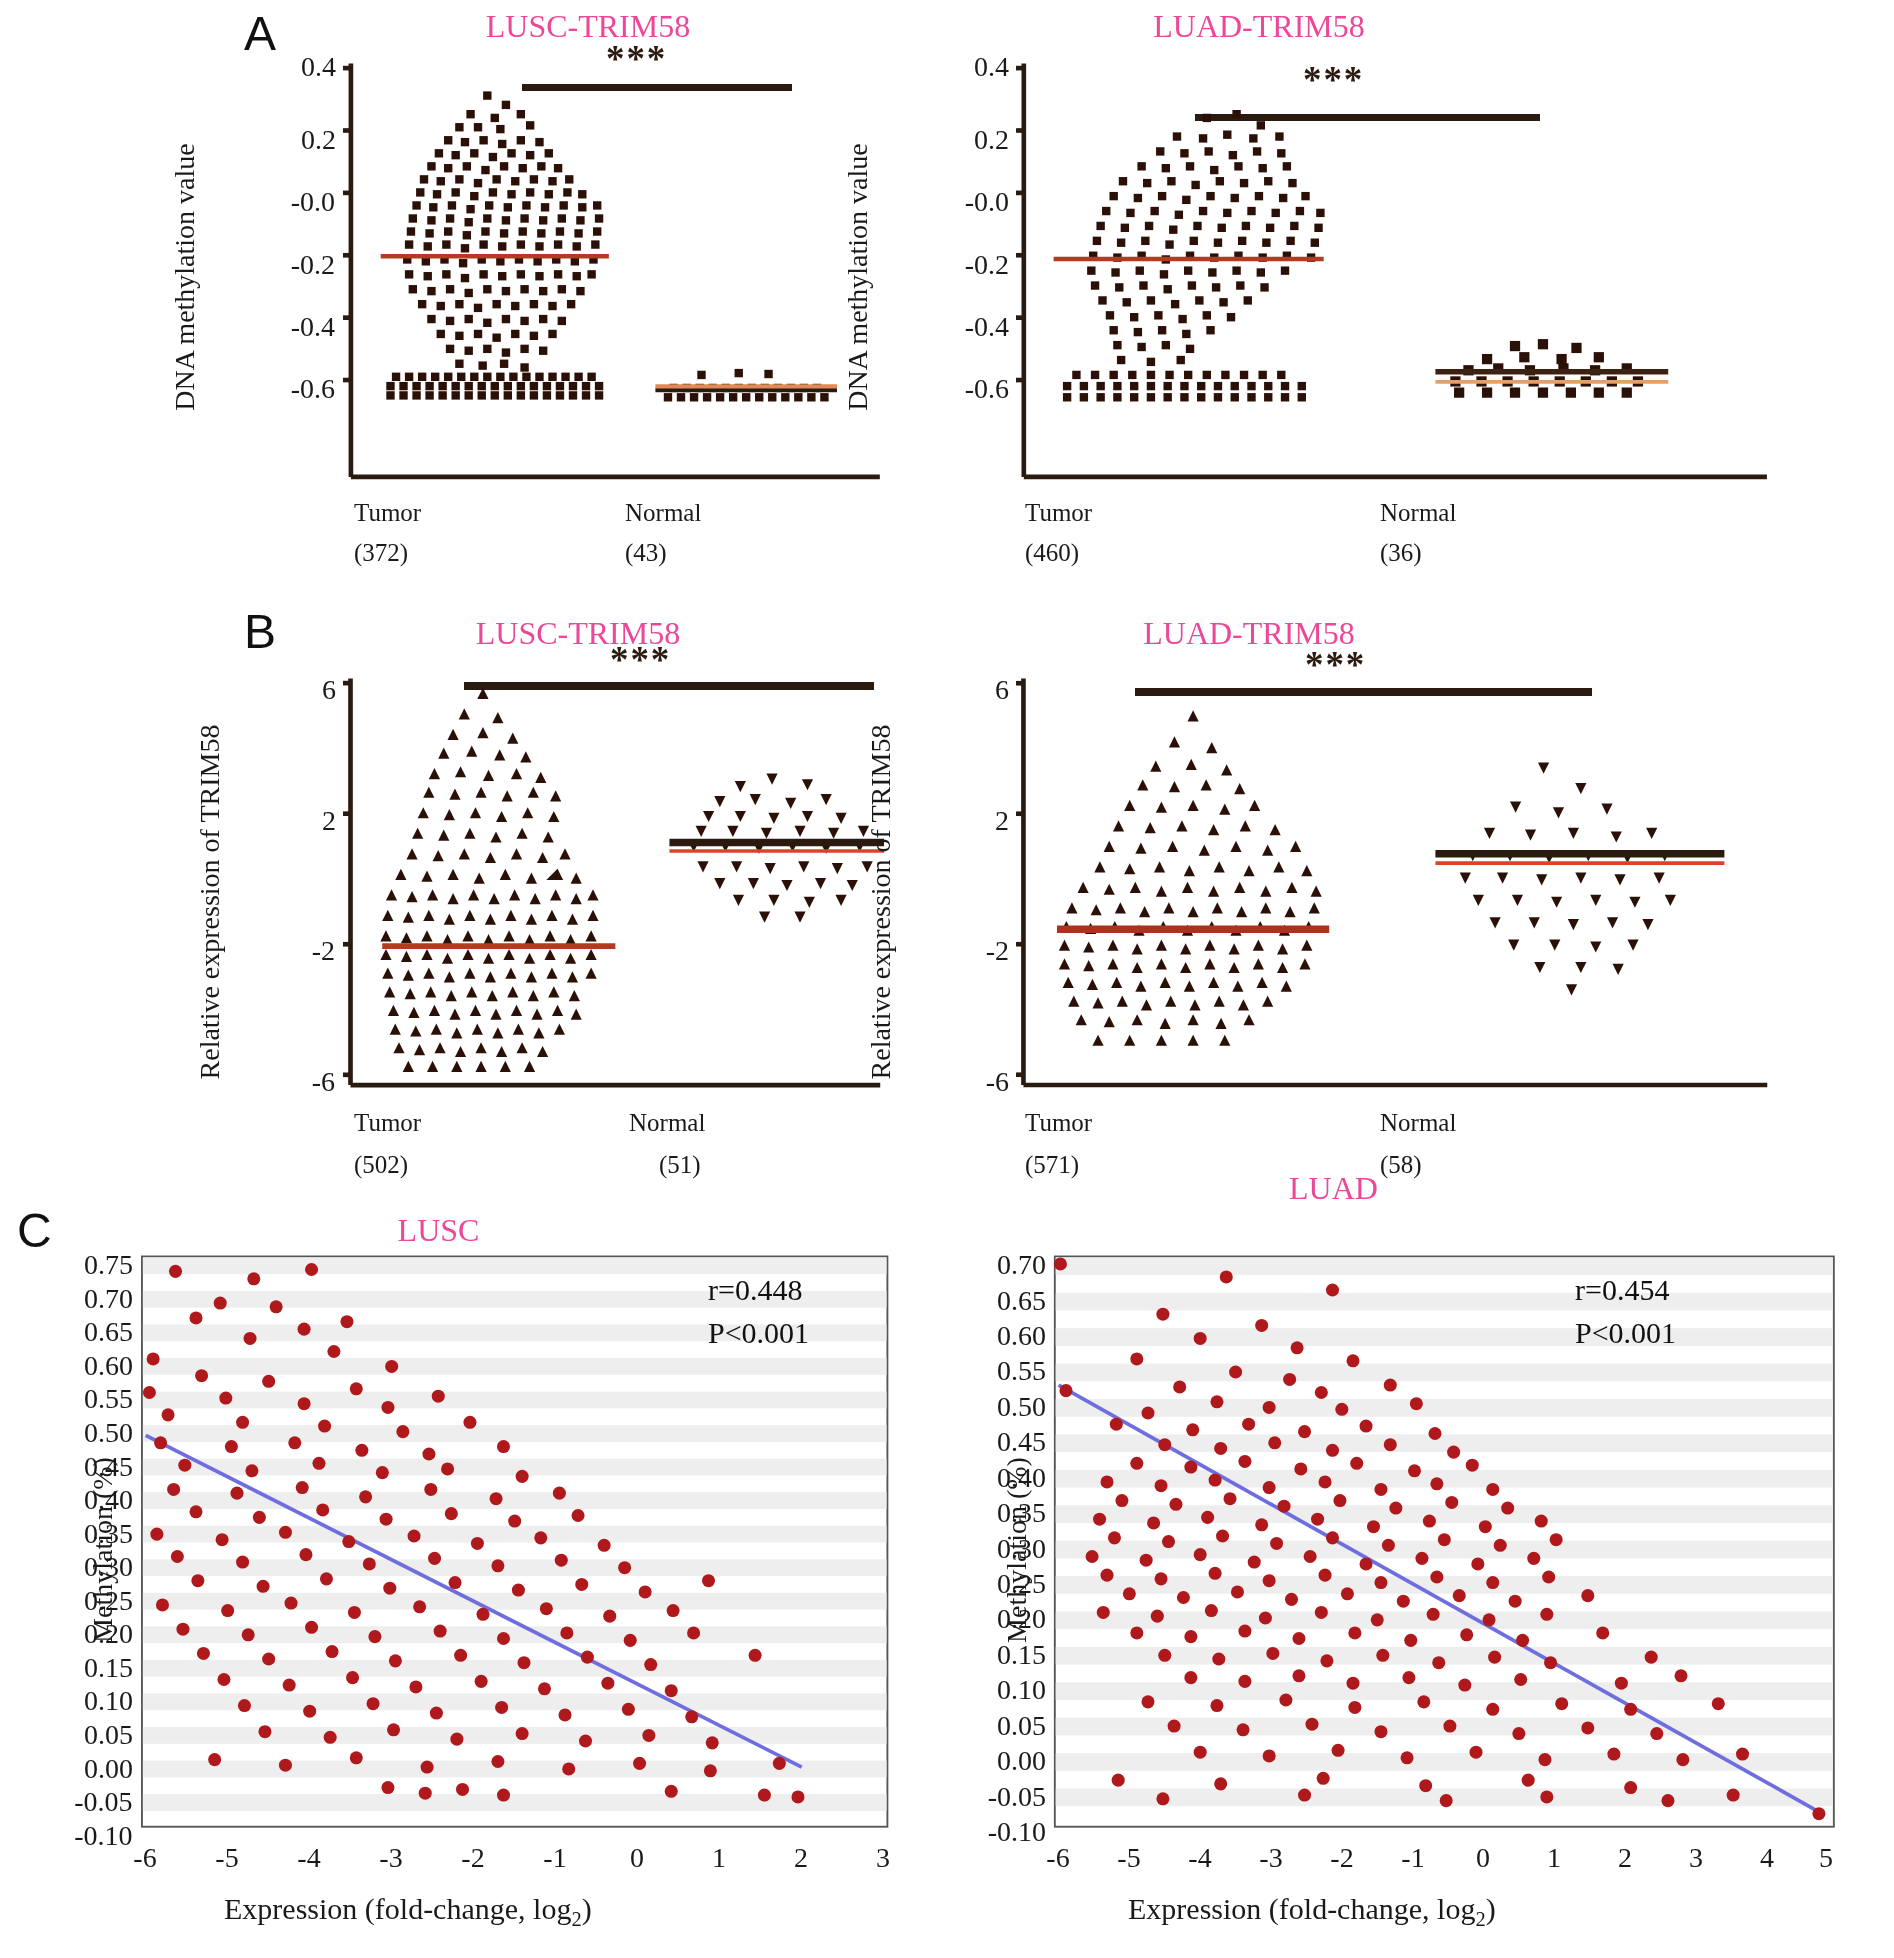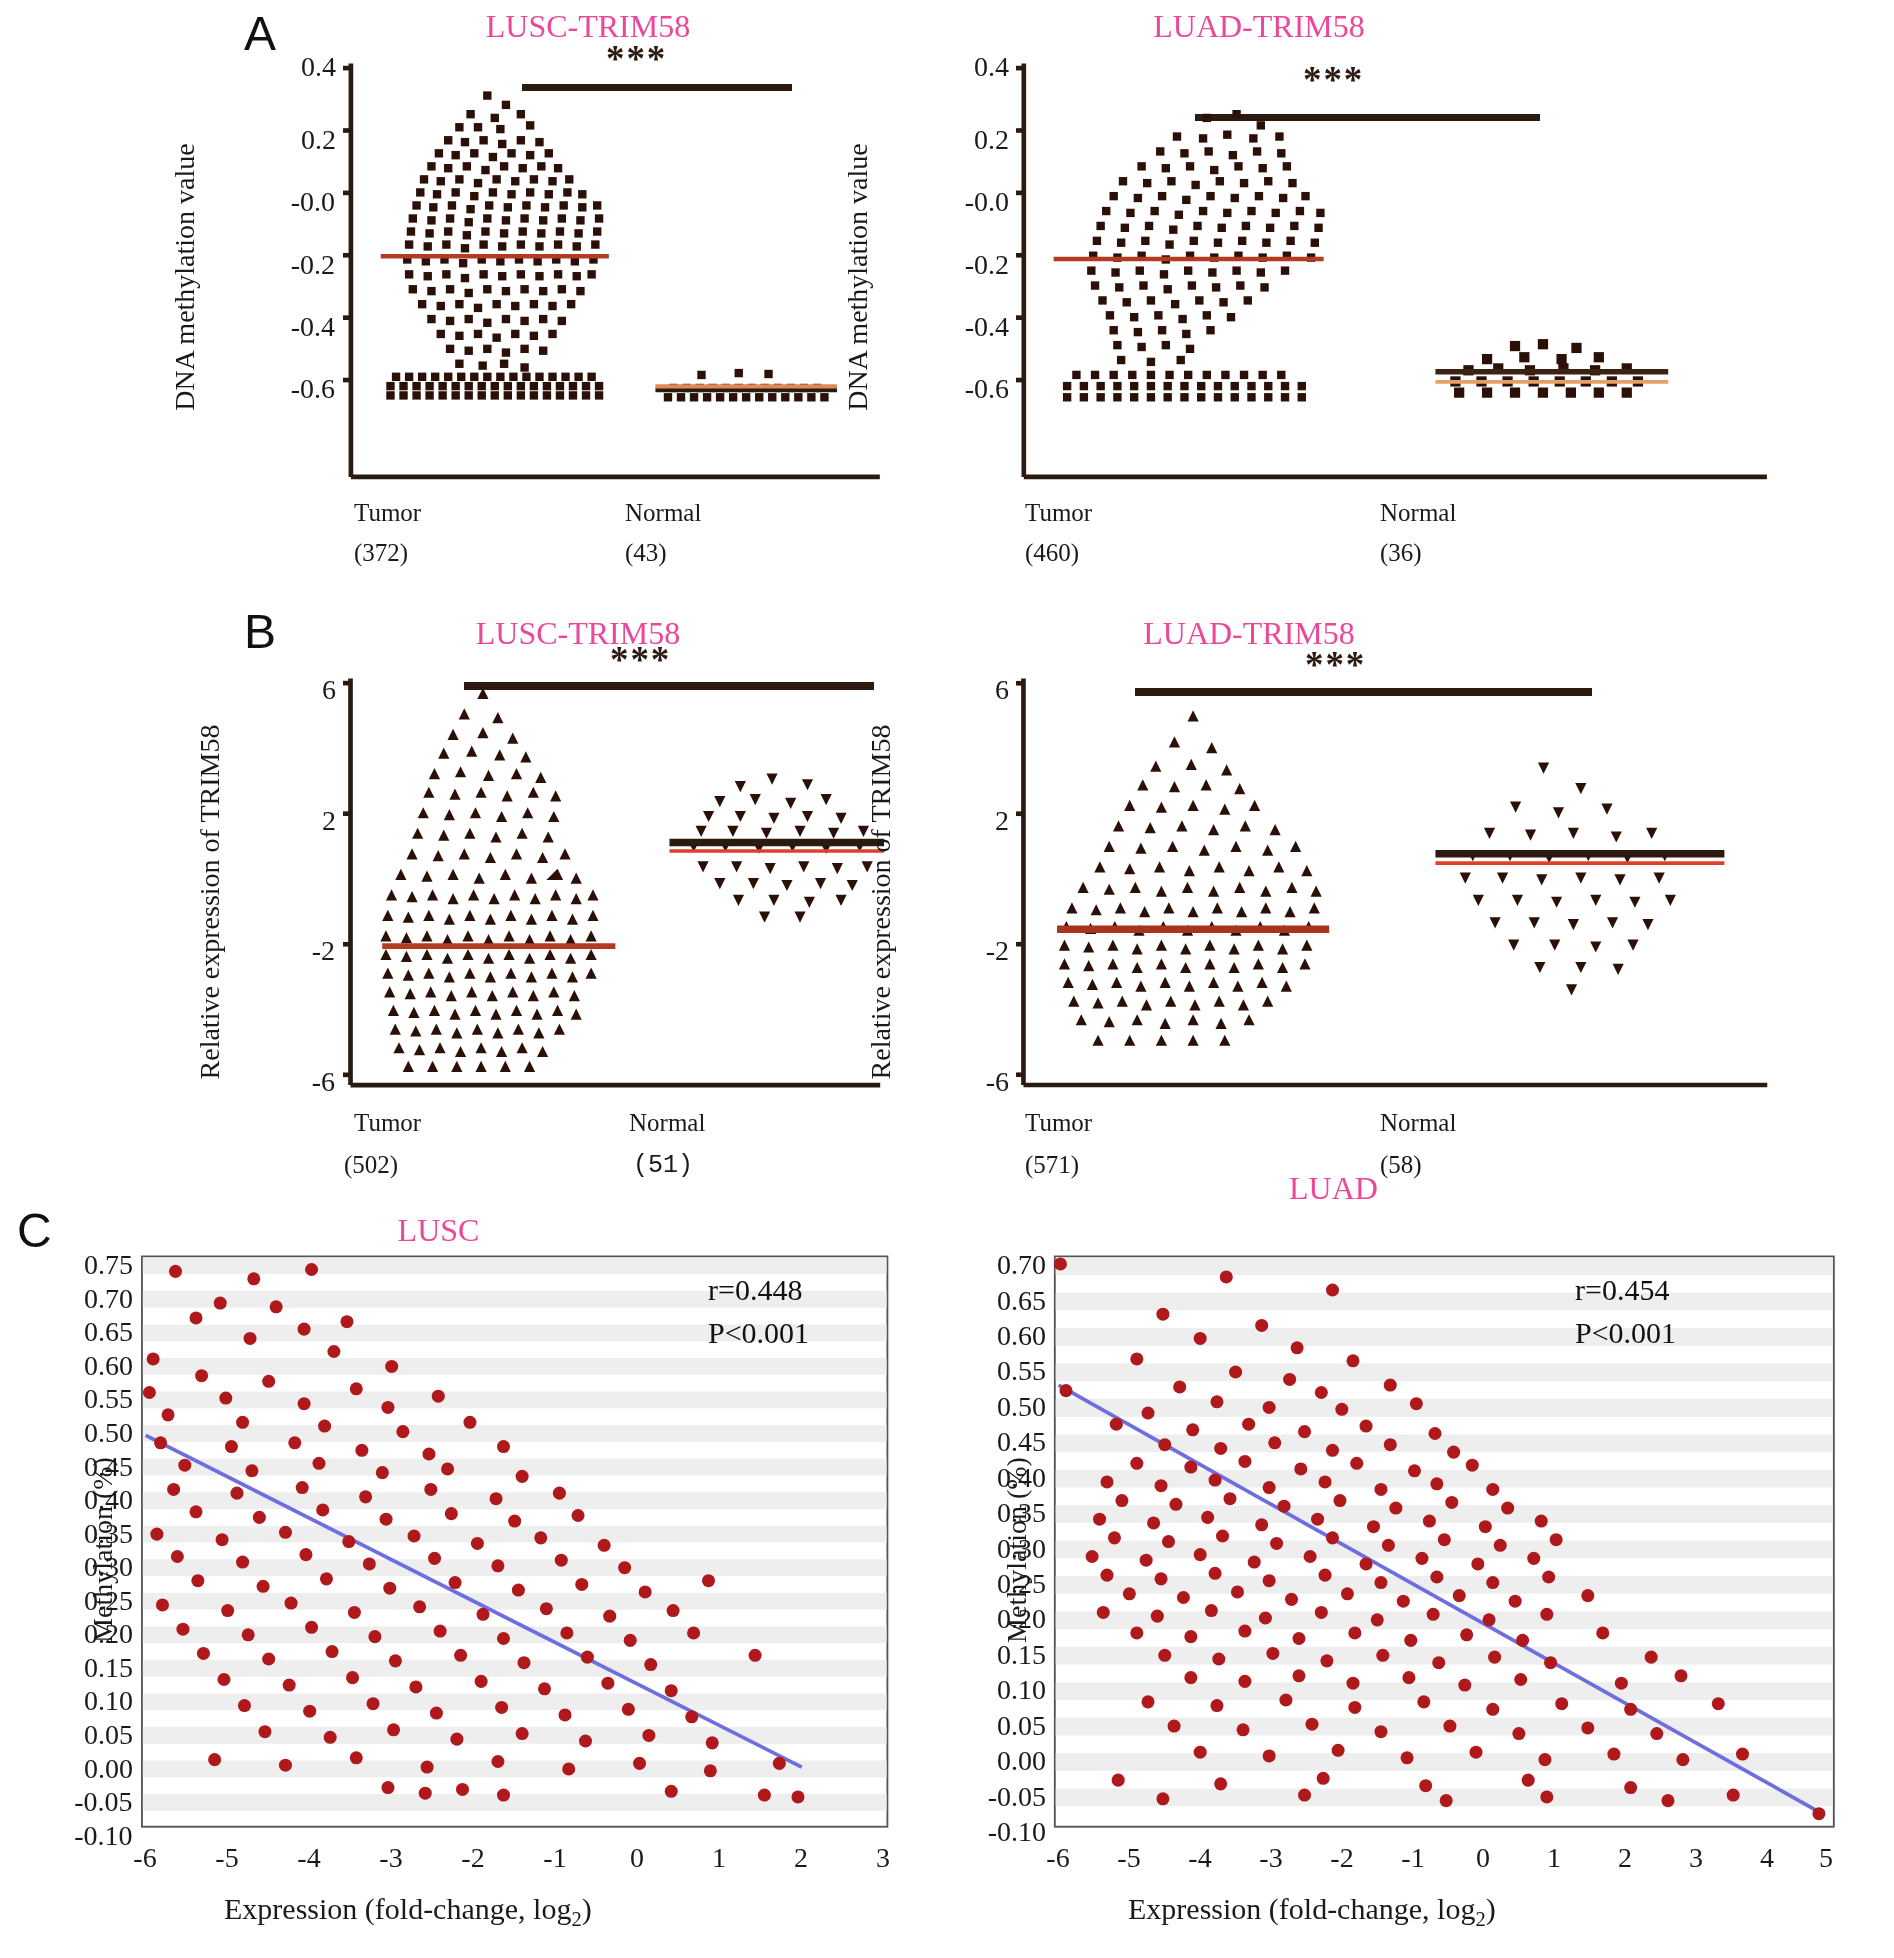--- a/index.html
+++ b/index.html
@@ -754,23 +754,23 @@
       <polygon points="446,258 458,258 452,270"></polygon>
         <polygon points="484,258 496,258 490,270"></polygon>
     </g>
   </g>
   <line x1="42" y1="295" x2="292" y2="295" stroke="#b33b22" stroke-width="6"></line>
   <line x1="350" y1="184" x2="600" y2="184" stroke="#2b1a10" stroke-width="8"></line>
   <line x1="350" y1="193" x2="600" y2="193" stroke="#e0402a" stroke-width="4"></line>
 </svg>
 
 <div class="group-label" style="left:354px;top:1109px;width:242px;">Tumor</div>
-<div class="group-label" style="left:344px;top:1151px;width:242px;">(502)</div>
+<div class="group-label" style="left:354px;top:1151px;width:242px;">(502)</div>
 <div class="group-label" style="left:629px;top:1109px;width:242px;">Normal</div>
-<div class="group-label" style="left:633px;top:1151px;width:242px;font-family:Liberation Mono, monospace;">(51)</div>
+<div class="group-label" style="left:659px;top:1151px;width:242px;">(51)</div>
 
 <div class="axis-label-y" style="left:620px;top:886px;width:522px;text-align:center;transform:rotate(-90deg);">Relative expression of TRIM58</div>
 
 <div class="tick" style="left:953px;top:674px;width:56px;text-align:right;">6</div>
 <div class="tick" style="left:953px;top:805px;width:56px;text-align:right;">2</div>
 <div class="tick" style="left:942px;top:935px;width:67px;text-align:right;">-2</div>
 <div class="tick" style="left:942px;top:1066px;width:67px;text-align:right;">-6</div>
 
 <div class="sigbar" style="left:1135px;top:688px;width:457px;height:8.4px;"></div>
 <div class="sig" style="left:1305px;top:643px;">***</div>

